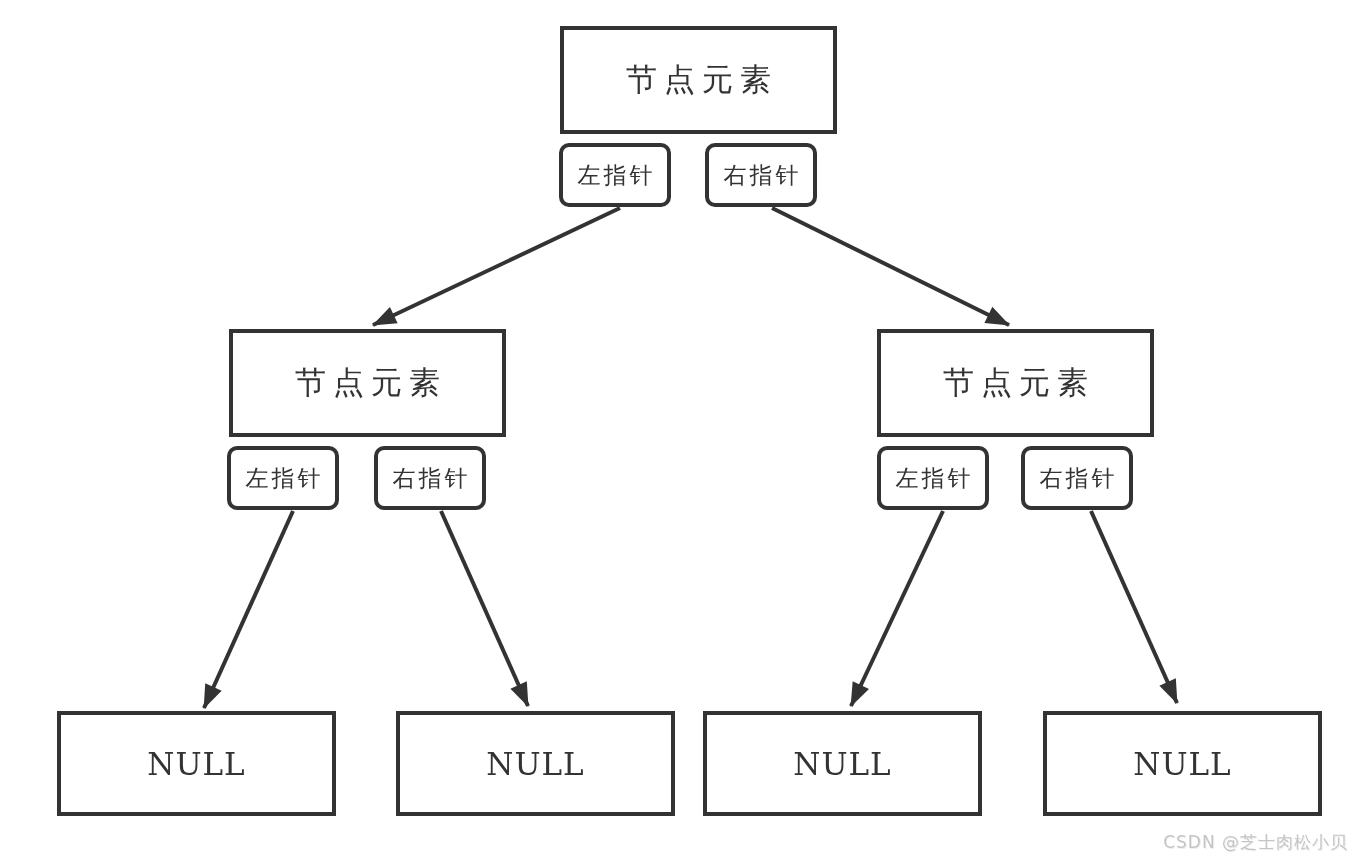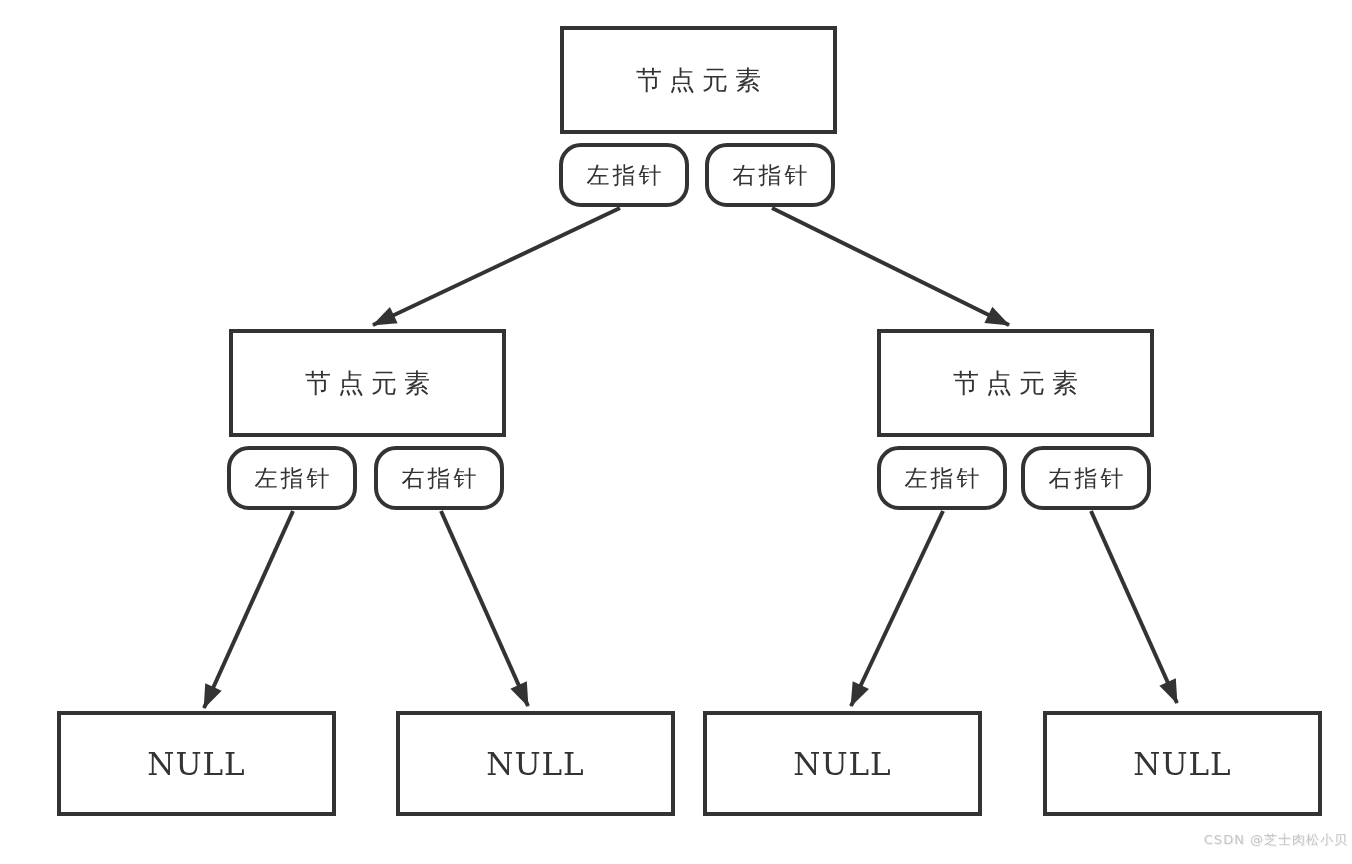--- a/index.html
+++ b/index.html
@@ -29,43 +29,43 @@
     border: 4px solid #333333;
     background: #ffffff;
     display: flex;
     align-items: center;
     justify-content: center;
     color: #333333;
   }
   .node {
     width: 277px;
     height: 108px;
-    font-size: 26px;
+    font-size: 31px;
     letter-spacing: 7px;
     text-indent: 7px; 
   }
   .ptr {
-    width: 130px;
+    width: 112px;
     height: 64px;
-    border-radius: 22px;
+    border-radius: 10px;
     font-size: 23px;
     letter-spacing: 3px;
     text-indent: 3px;
   }
   .leaf {
     width: 279px;
     height: 105px;
     font-size: 31px;
     letter-spacing: 1px;
   }
   .watermark {
     position: absolute;
     right: 4px;
     top: 831px;
-    font-size: 13px;
+    font-size: 17px;
     color: #c5c5c5;
     font-family: "DejaVu Sans", "Liberation Sans", sans-serif;
     letter-spacing: 1px;
     text-shadow: 1px 1px 0 #efefef;
   }
 </style>
 </head>
 <body>
 
 <div class="canvas">

